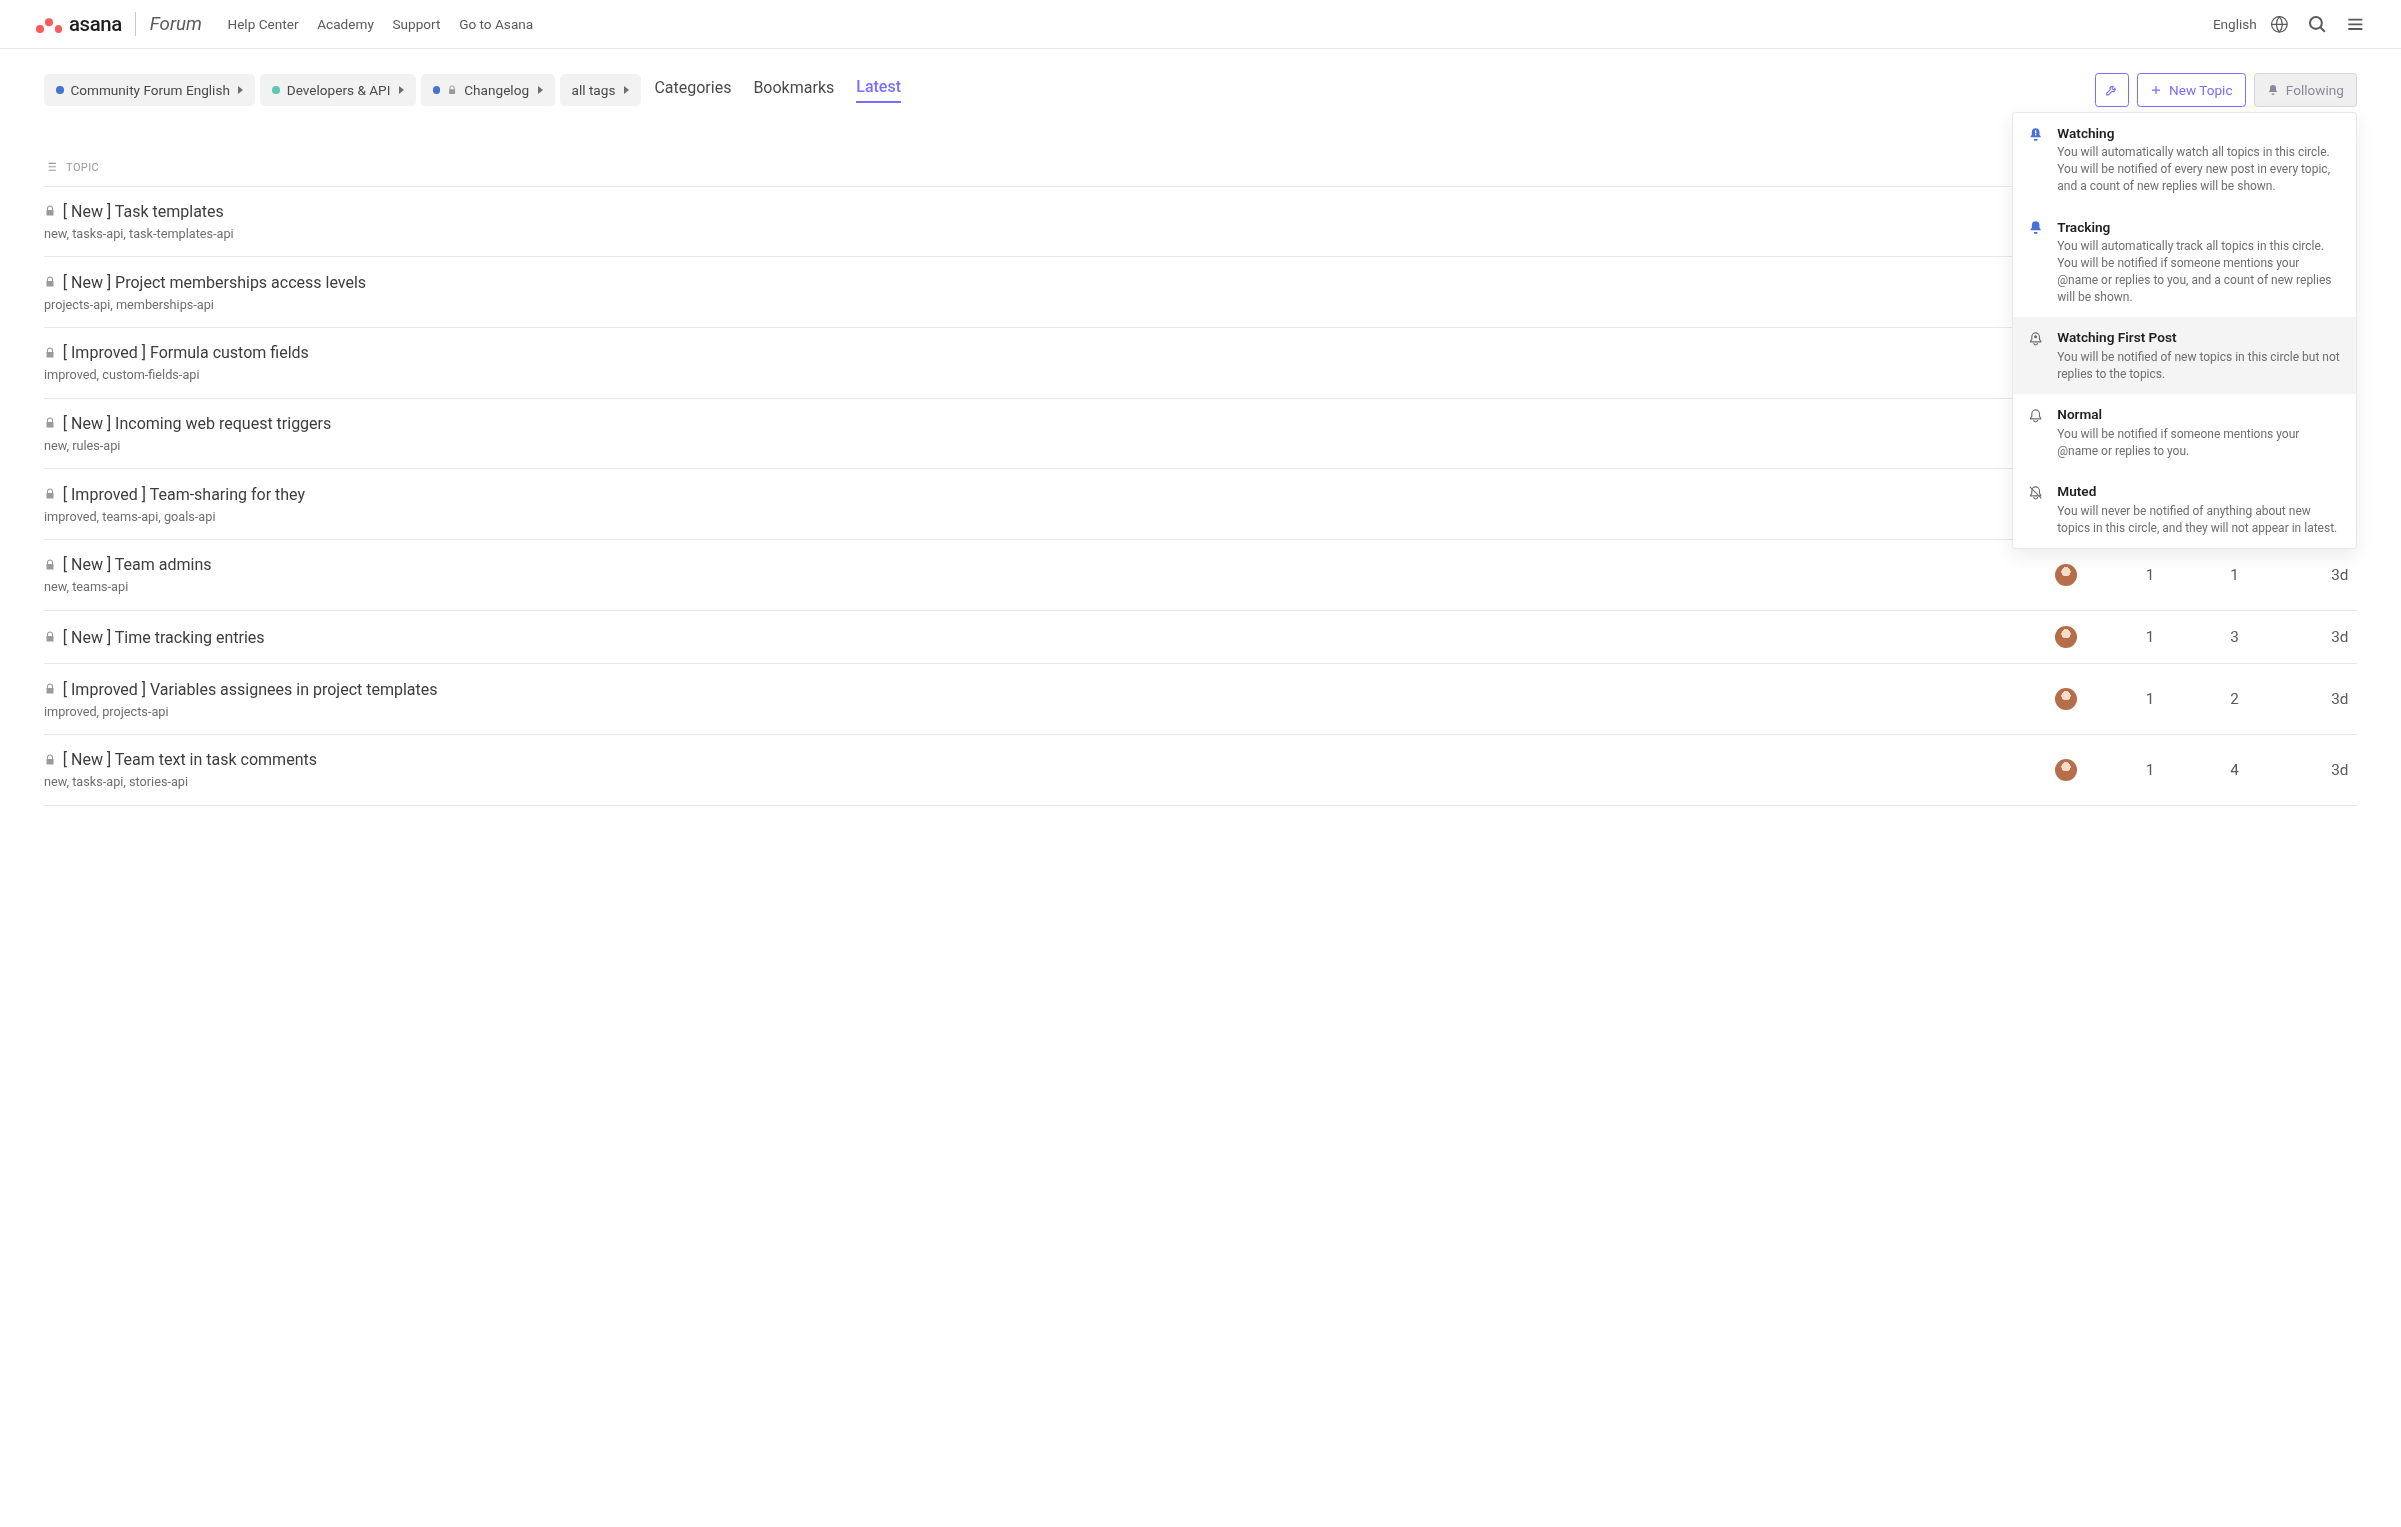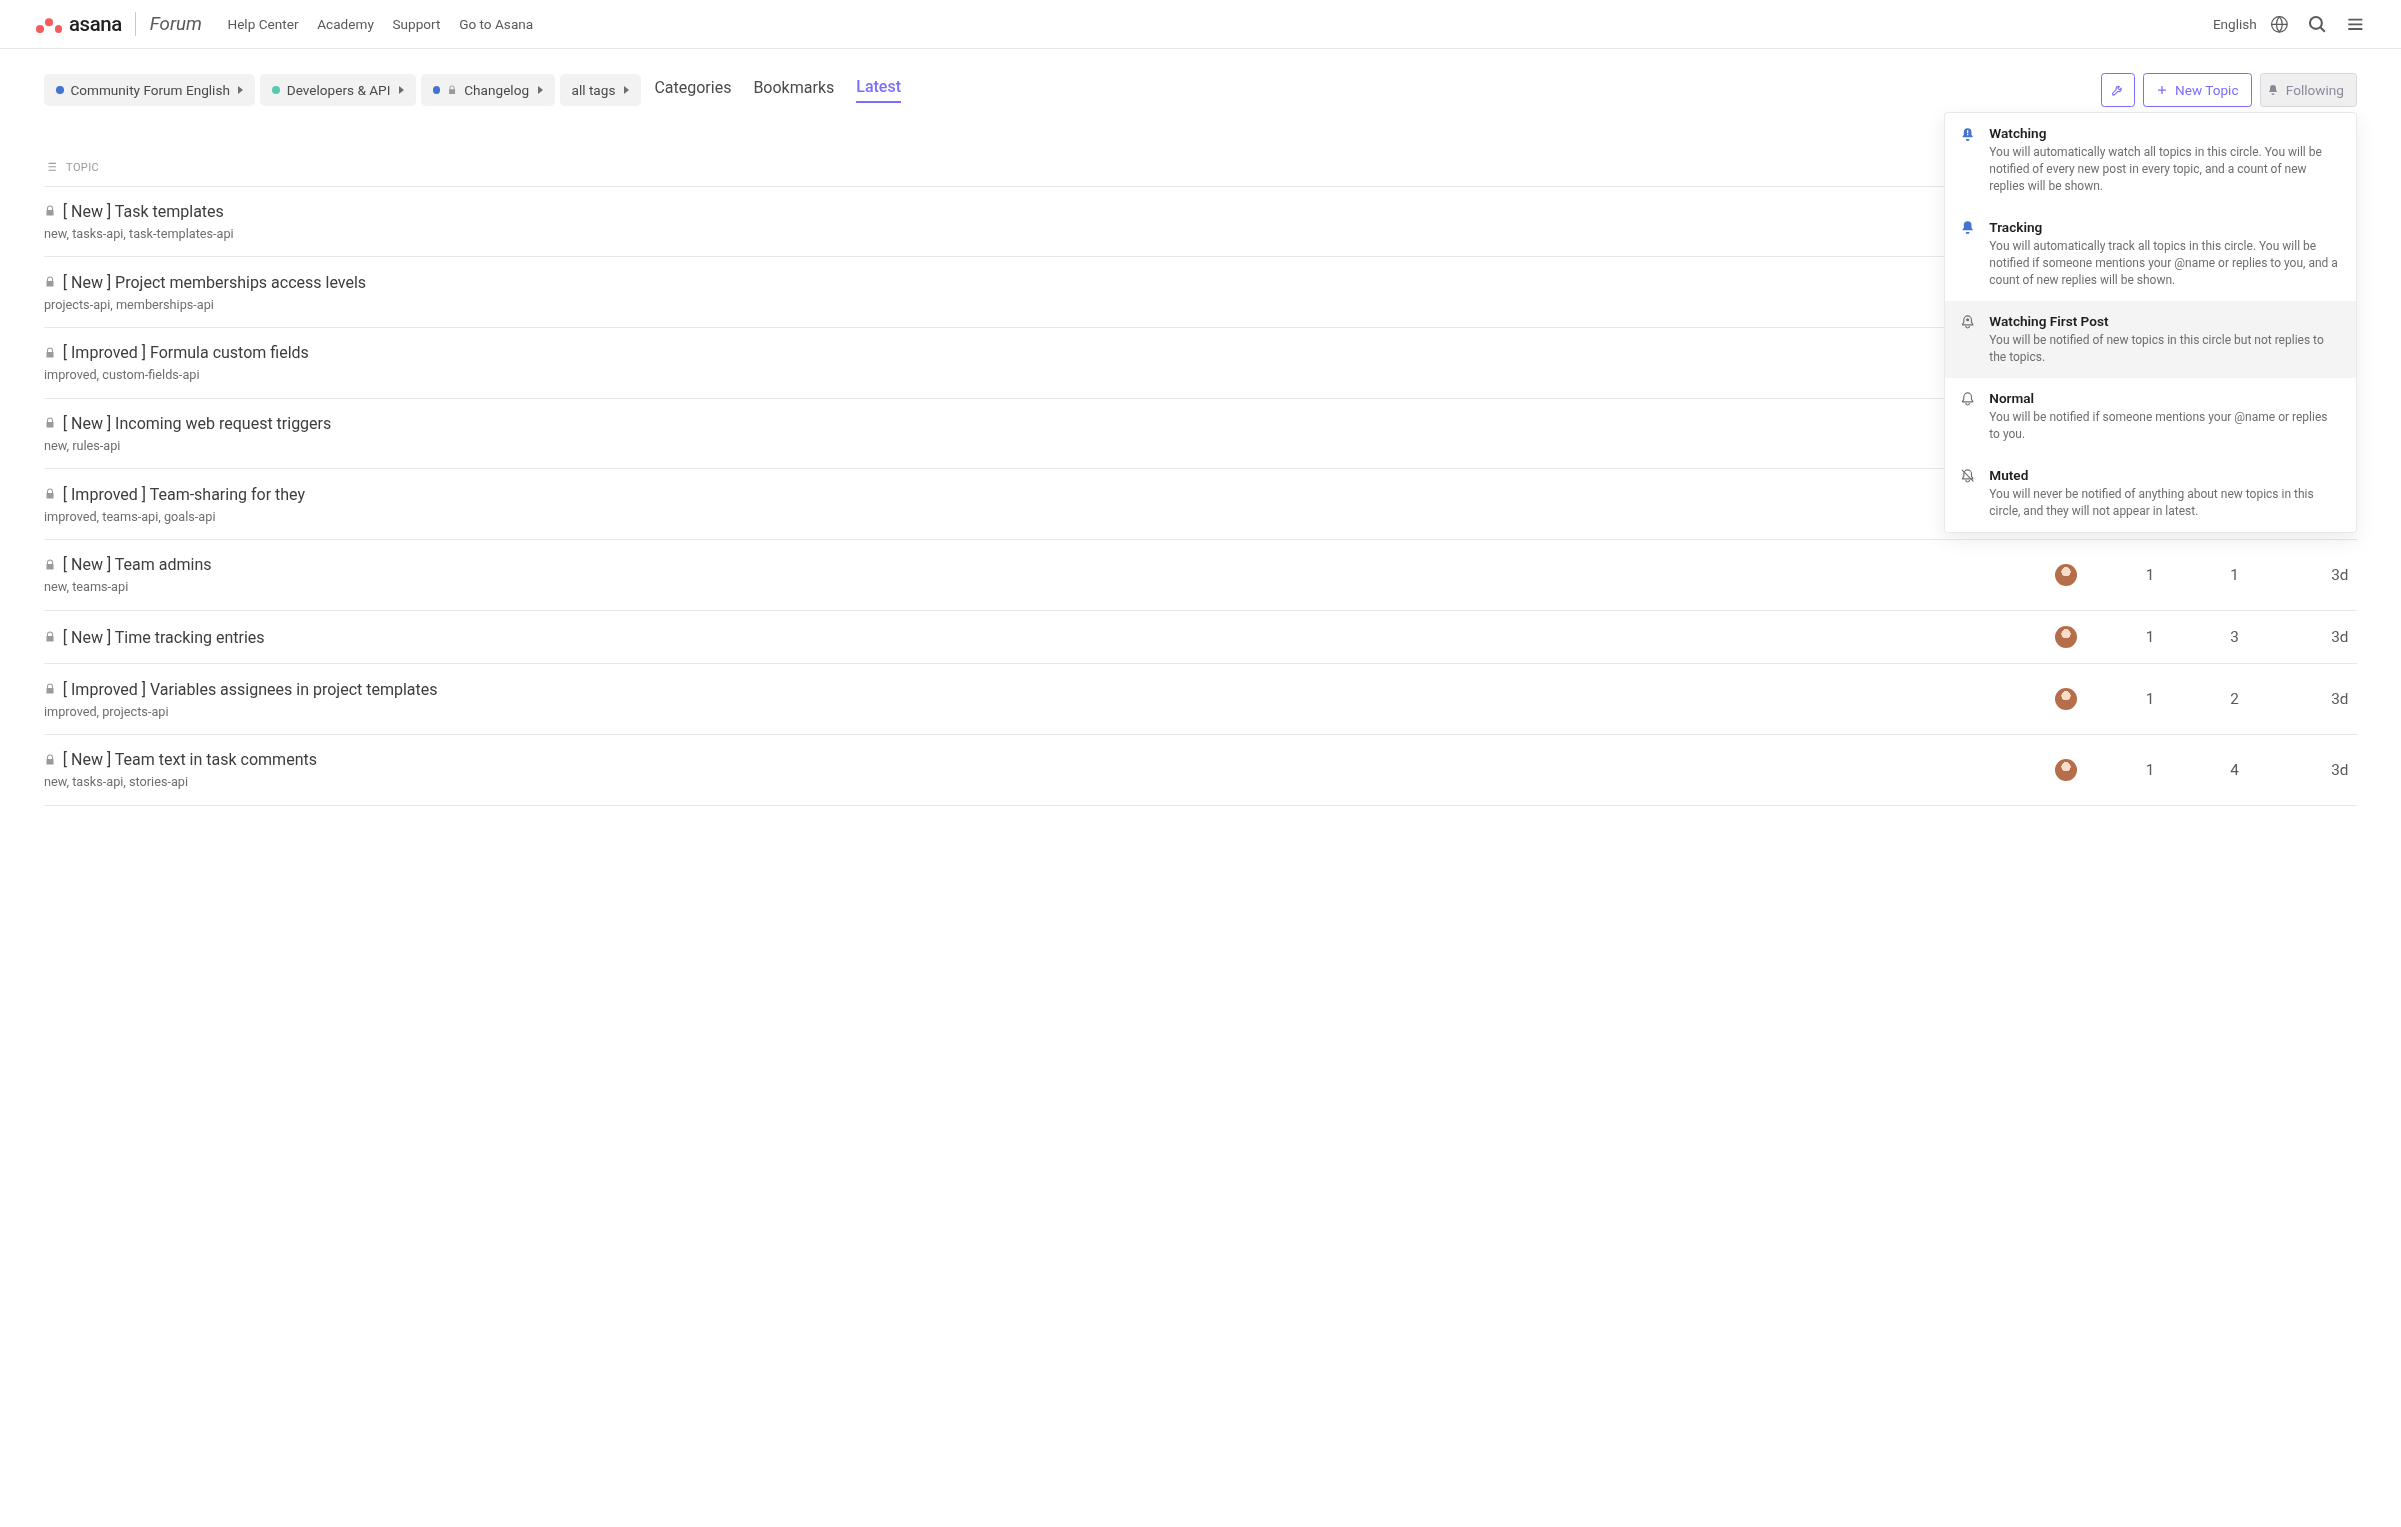--- a/index.html
+++ b/index.html
@@ -70,28 +70,28 @@
     color:var(--accent);
     background:#fff;
     border-radius:3.4px;
     height:34px;
     padding:0 12px;
     display:flex;align-items:center;gap:6.8px;
     font-size:13.6px;cursor:pointer;
   }
   .outline-btn.icon-only{width:34px;padding:0;justify-content:center;}
   .outline-btn.muted{
-    background:#efeff0;color:#8b8a9a;border-color:#d7d6db;padding-left:6px;
+    background:#efeff0;color:#8b8a9a;border-color:#d7d6db;
   }
 
   
   .dropdown{
     position:absolute;
     right:0;top:39px;
-    width:413px;
+    width:345px;
     background:#fff;
     border:0.8px solid var(--border);
     border-radius:3.4px;
     box-shadow:0 6.8px 20.4px rgba(0,0,0,.08);
     z-index:10;
     margin-left:16px;
   }
   .dd-item{display:flex;gap:12px;padding:12px 15.3px;cursor:pointer;}
   .dd-item.selected{background:var(--hover);}
   .dd-item .dd-icon{flex:0 0 17px;margin-top:1.7px;color:#6d6e6f;}

